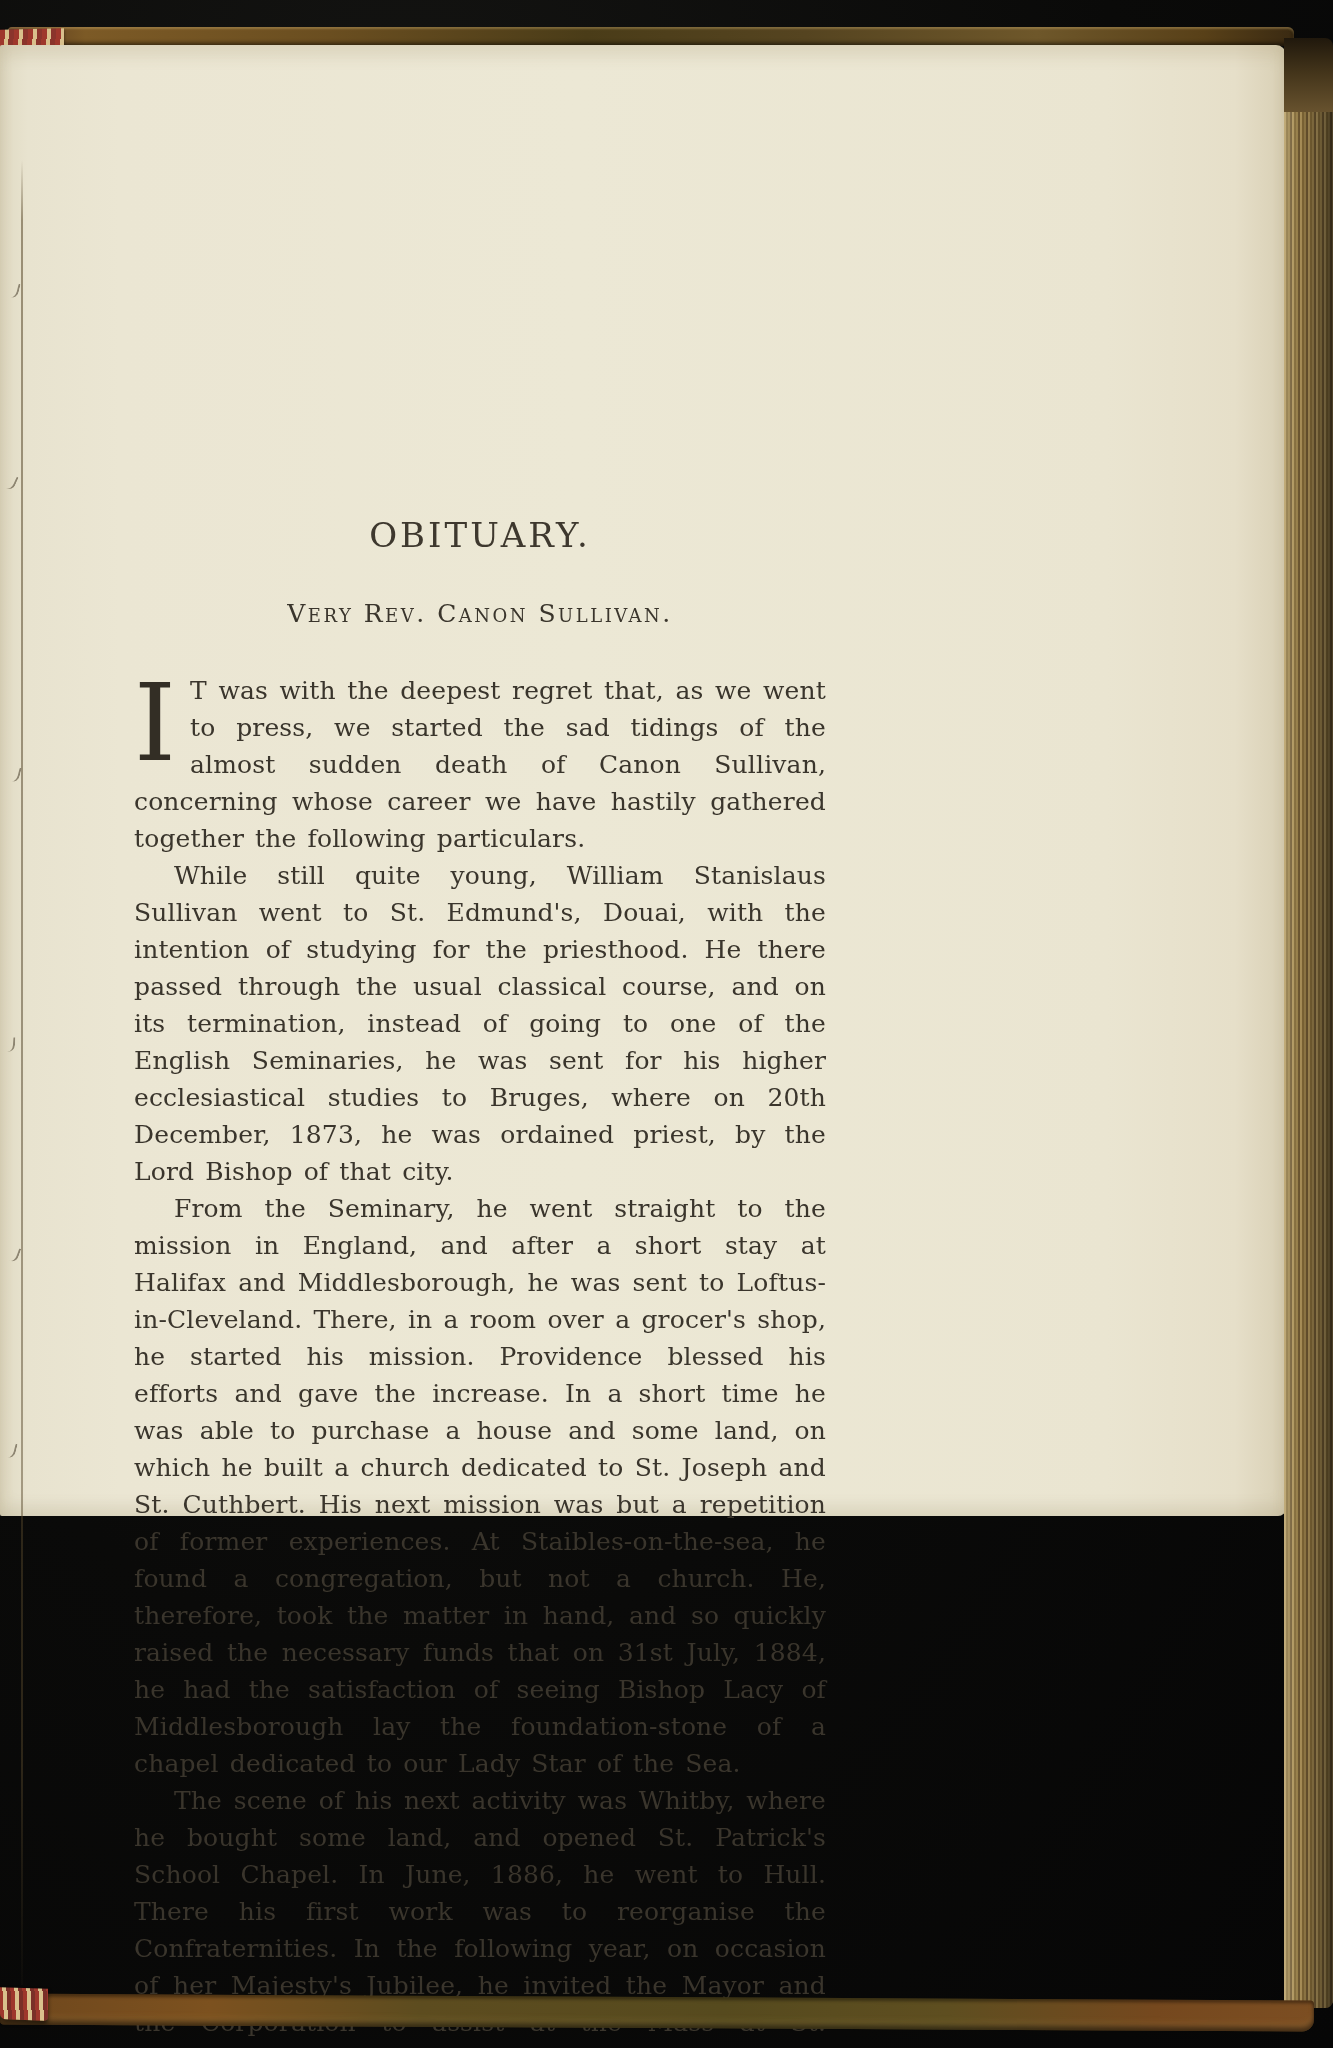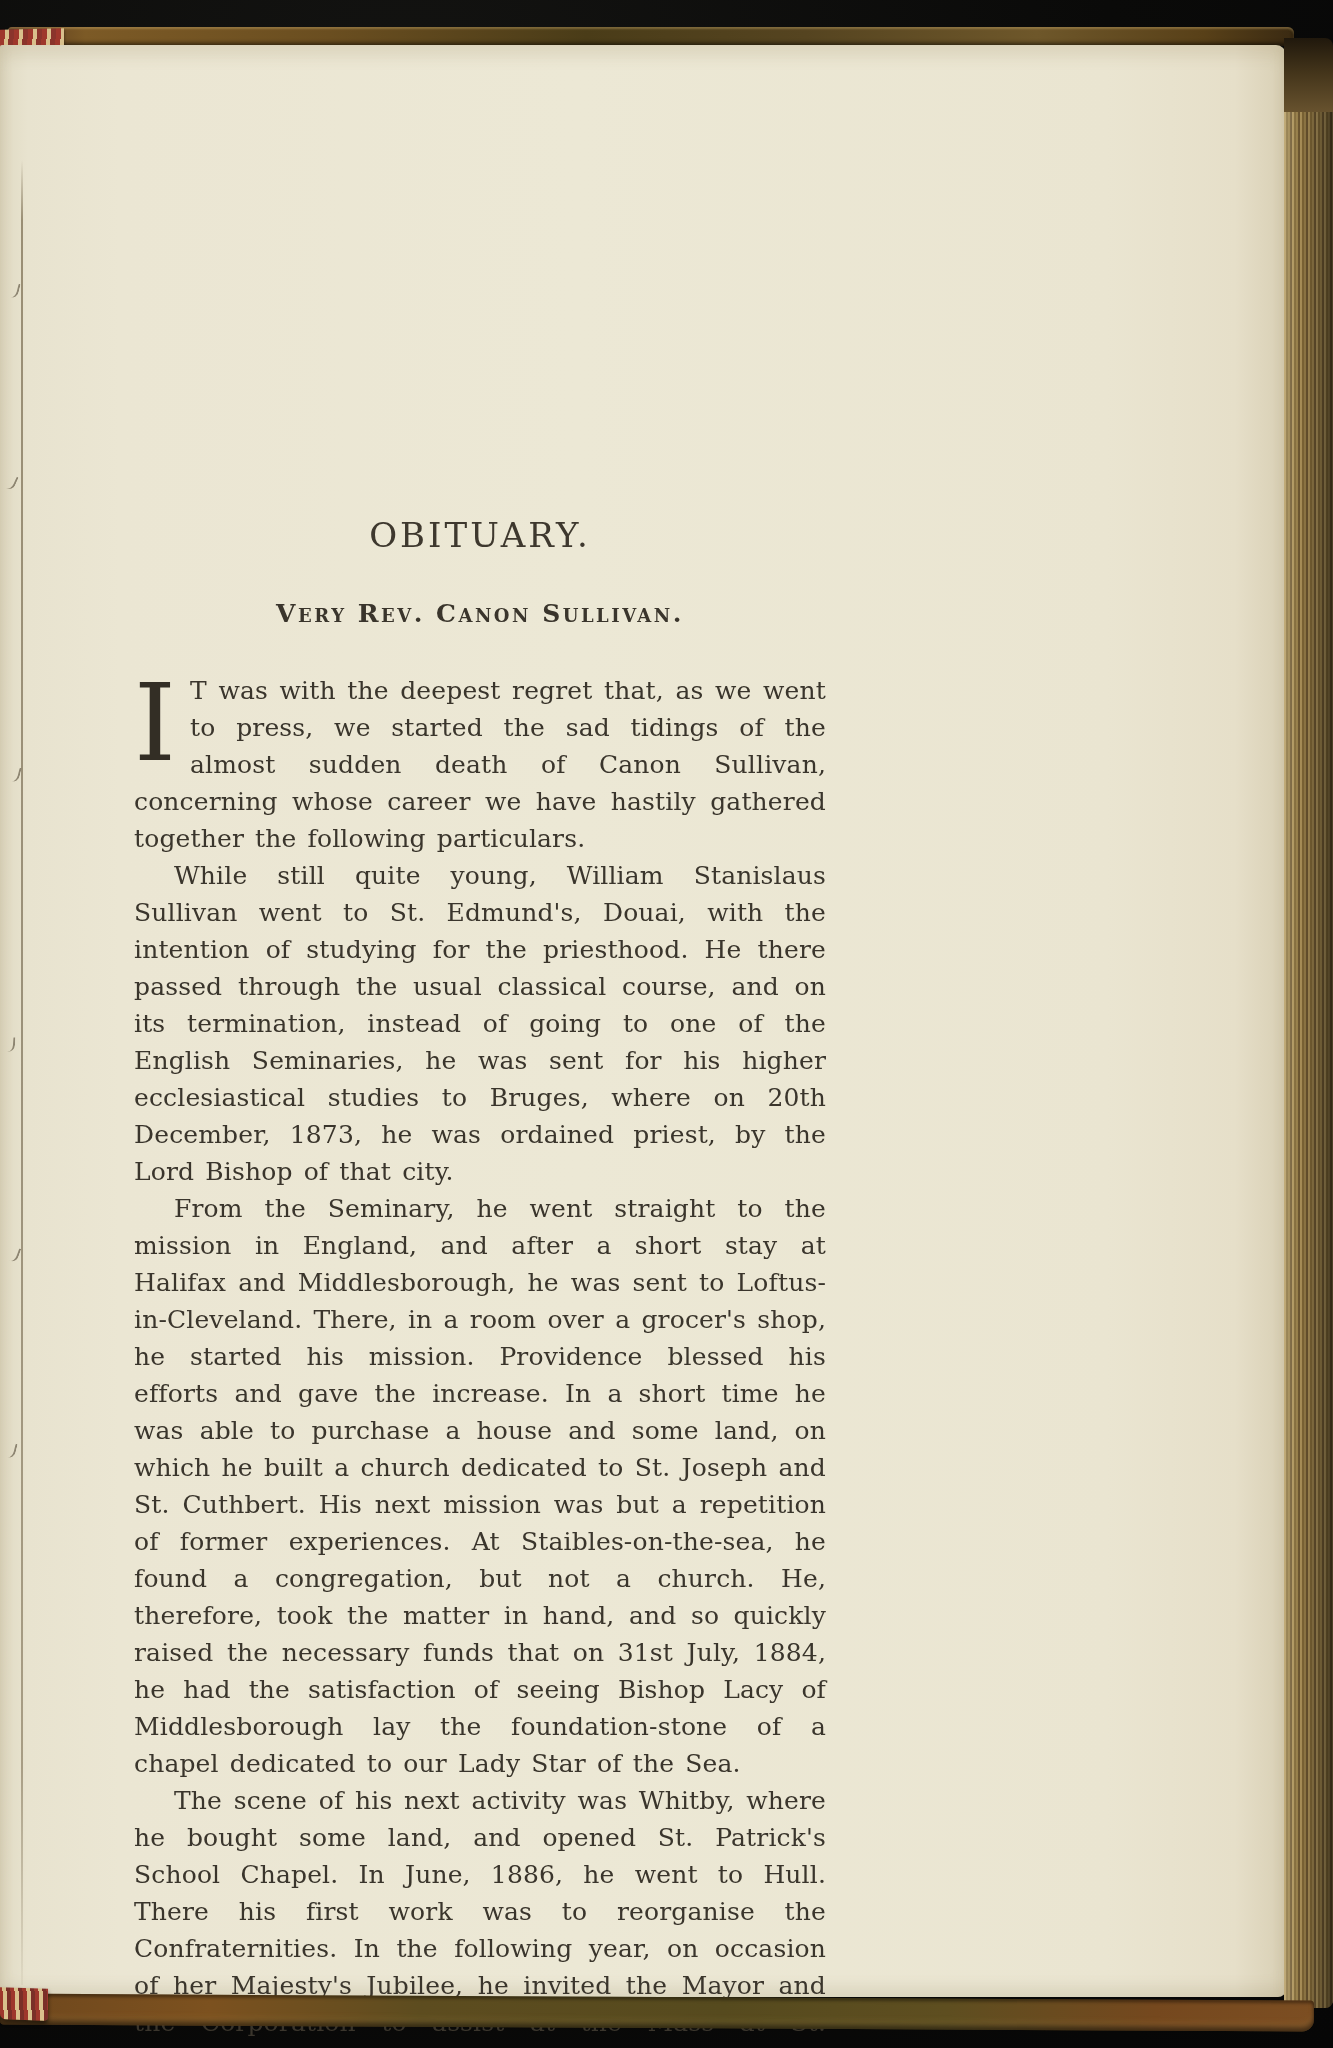--- a/index.html
+++ b/index.html
@@ -26,21 +26,21 @@
   }
   .headband-bottom {
     position:absolute; left:0; top:1988px; width:48px; height:32px;
     background:repeating-linear-gradient(87deg,#9e372c 0 4px,#d9c08c 4px 8px,#7a2f28 8px 12px);
     transform:skewY(2deg); border-radius:0 0 4px 6px;
     box-shadow:0 3px 4px rgba(0,0,0,.6);
   }
 
   
   .page {
-    position:absolute; left:0; top:45px; width:1286px; height:1952px;
+    position:absolute; left:0; top:45px; width:1286px; height:1471px;
     background:linear-gradient(90deg,#e0dac3 0px,#e8e3cf 28px,#ebe6d3 120px,#ece8d5 45%,#eae5d1 86%,#e6dfc9 96%,#d8cfb4 100%);
     border-radius:2px 10px 8px 2px;
     box-shadow:inset 0 12px 14px rgba(150,130,85,.16), inset 0 -10px 14px rgba(130,110,70,.14);
   }
   .gutter-crease {
     position:absolute; left:21px; top:115px; width:2px; height:1825px;
     background:linear-gradient(180deg,rgba(90,74,44,0) 0,rgba(90,74,44,.55) 60px,rgba(80,66,40,.5) 50%,rgba(90,74,44,.45) 88%,rgba(90,74,44,.05) 100%);
   }
   .ink-mark {
     position:absolute; width:7px; height:15px;
@@ -73,21 +73,21 @@
     box-shadow:inset 0 -4px 5px rgba(0,0,0,.5), inset 0 3px 3px rgba(0,0,0,.35), inset 0 -8px 6px rgba(205,175,105,.14);
   }
 
   
   .content { position:absolute; left:134px; top:470px; width:692px; color:#3a352c; }
   .title {
     margin:0; text-align:center; font-weight:normal;
     font-size:34px; line-height:40px; letter-spacing:3px; color:#3e382e;
   }
   .subtitle {
-    margin:43px 0 11px; text-align:center; font-weight:bold;
+    margin:43px 0 11px; text-align:center; font-weight:normal;
     font-variant:small-caps; font-size:25px; line-height:32px; letter-spacing:2.5px;
   }
   .body-text p {
     margin:0; font-size:25px; line-height:37px;
     text-align:justify; word-spacing:3px; letter-spacing:.15px;
   }
   .para-first { margin-top:42px !important; }
   .indent { text-indent:40px; }
   .stretch-last { text-align-last:justify; }
   .dropcap {

